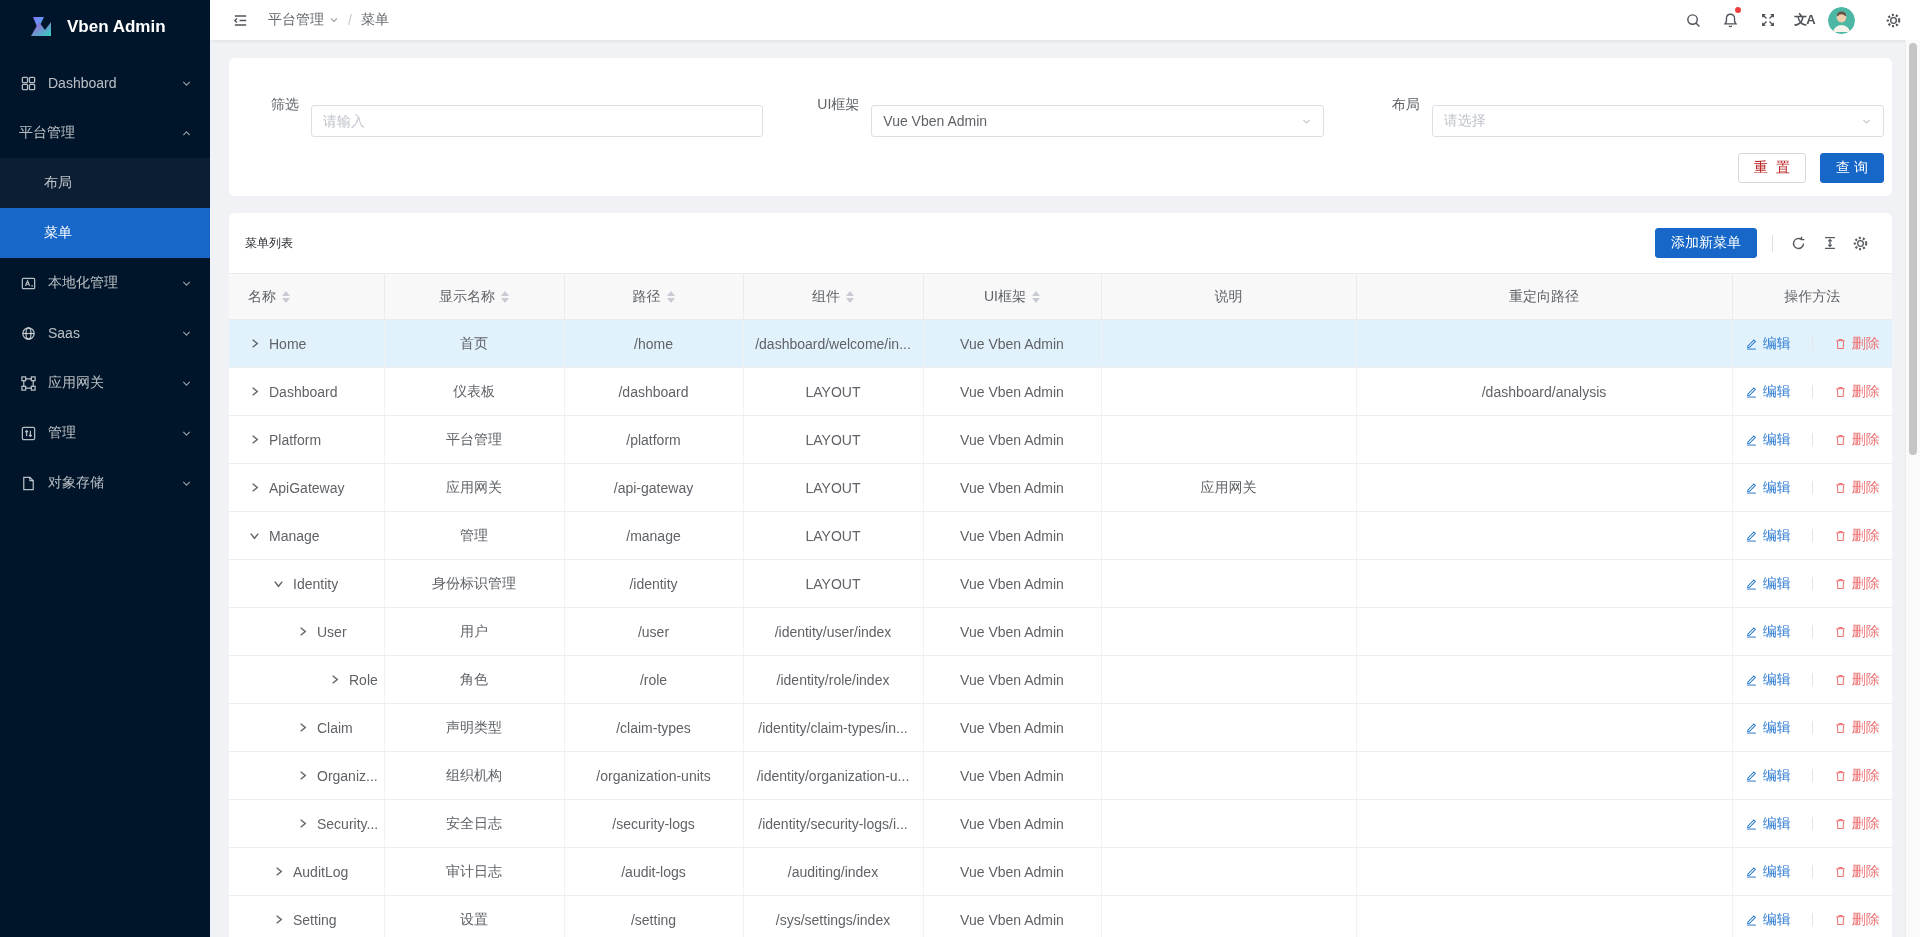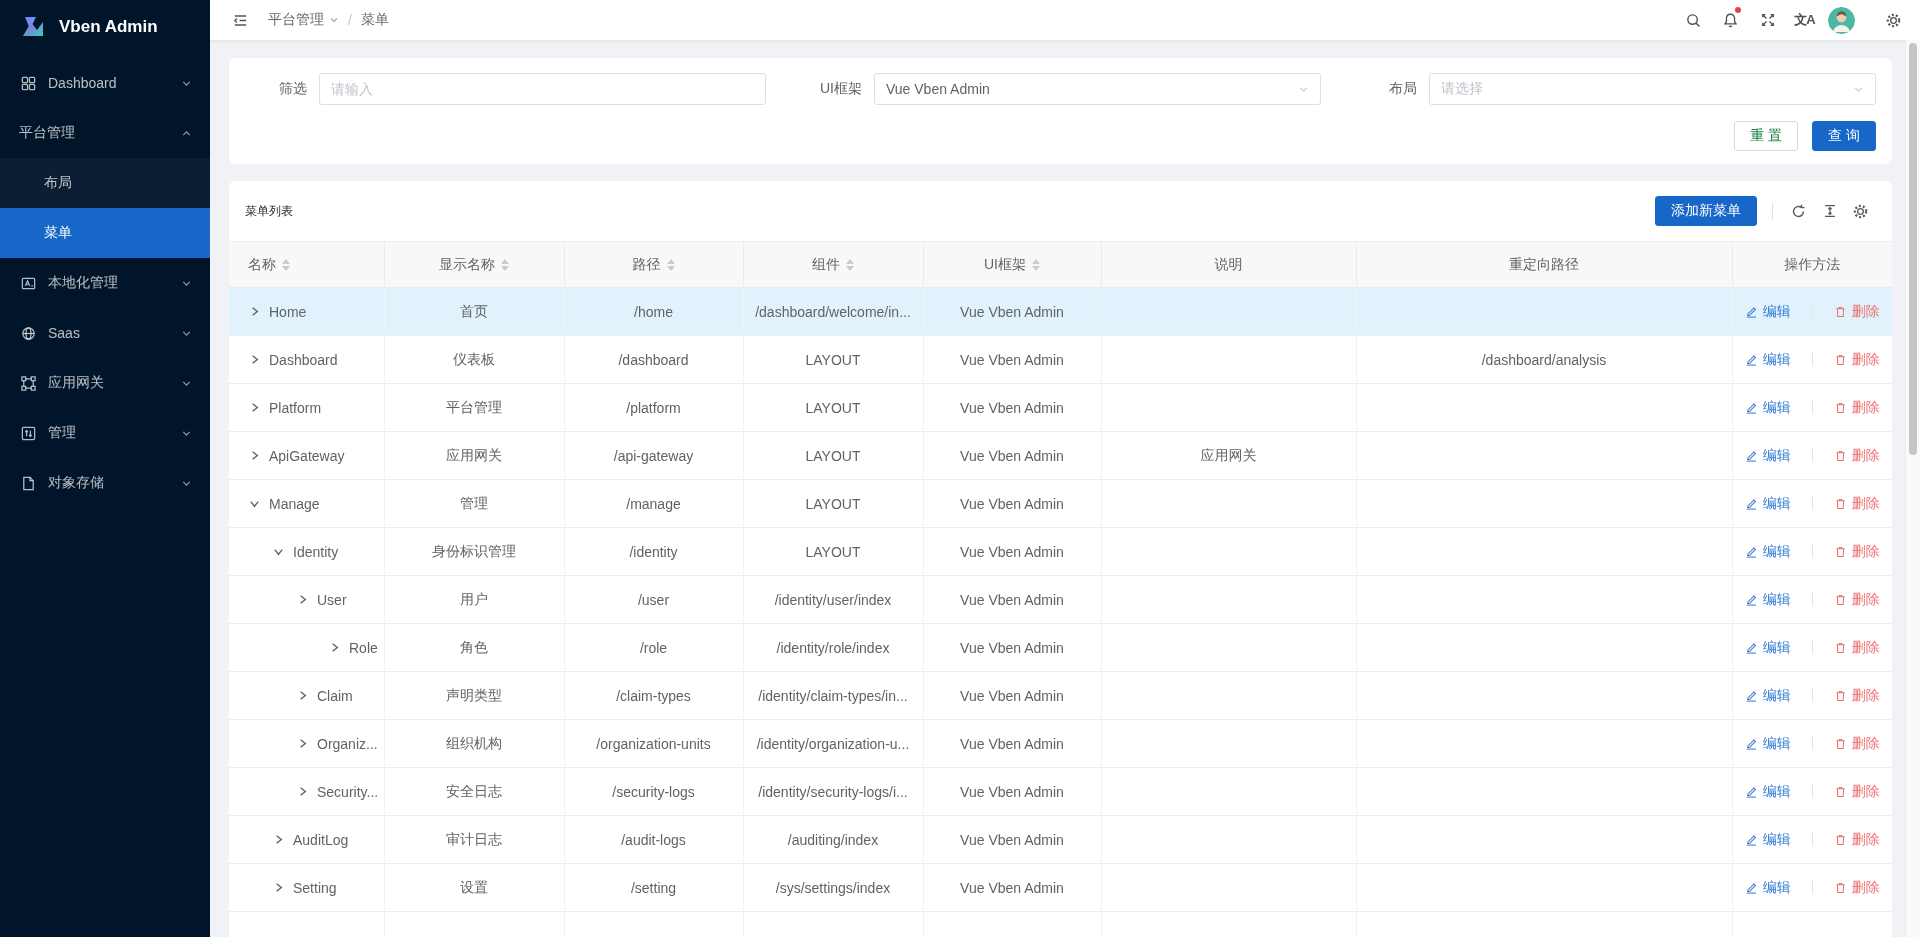--- a/index.html
+++ b/index.html
@@ -7,21 +7,21 @@
     --row-highlight:#e2f2fc; --edit-link:#2f7cd1; --danger:#ee6f6f;
     --notification-dot:#f03e3e; --avatar-bg:#4cb7a5;
   }
   *{margin:0;padding:0;box-sizing:border-box;}
   html,body{width:1920px;height:937px;overflow:hidden;}
   body{position:relative;background:#f0f2f5;font-family:"Liberation Sans","DejaVu Sans",sans-serif;font-size:14px;color:#5f6368;}
   svg{display:block;}
 
   
   .sidebar{position:absolute;left:0;top:0;width:210px;height:100%;background:var(--sidebar-bg);color:rgba(255,255,255,.72);z-index:20;}
-  .logo-row{height:54px;display:flex;align-items:center;padding-left:19px;gap:10px;cursor:pointer;}
+  .logo-row{height:54px;display:flex;align-items:center;padding-left:19px;gap:10px;cursor:pointer;margin-left:8px;}
   .logo-text{font-size:17px;font-weight:bold;color:#fff;white-space:nowrap;}
   .nav{padding-top:4px;}
   .nav-item{height:50px;display:flex;align-items:center;padding:0 18px 0 19px;font-size:14px;cursor:pointer;white-space:nowrap;}
   .nav-item .n-icon{width:18px;height:18px;margin-right:11px;display:inline-flex;align-items:center;justify-content:center;flex:none;}
   .nav-item .n-chev{margin-left:auto;opacity:.8;display:inline-flex;}
   .nav-sub{background:var(--submenu-bg);}
   .nav-sub .nav-item{padding-left:44px;}
   .nav-item.active{background:var(--primary);color:#fff;}
 
   
@@ -35,32 +35,32 @@
   .h-dot{position:absolute;top:7px;right:8px;width:6px;height:6px;border-radius:50%;background:var(--notification-dot);}
   .translate-txt{font-size:13px;font-weight:600;letter-spacing:-1px;}
   .avatar{width:27px;height:27px;border-radius:50%;overflow:hidden;display:block;}
   .h-gear{margin-left:15px;}
 
   
   .content{position:absolute;left:210px;top:40px;right:0;bottom:0;background:#f0f2f5;padding:18px 28px 0 19px;overflow:hidden;}
   .card{background:#fff;border-radius:6px;}
 
   
-  .filter-card{padding:15px 16px 13px;}
+  .filter-card{padding:15px 8px 13px;}
   .filter-row{display:flex;align-items:center;gap:34px;}
   .f-field{flex:1;display:flex;align-items:center;min-width:0;}
   .f-label{min-width:62px;text-align:right;margin-right:12px;color:#5f6368;white-space:nowrap;}
-  .f-control{flex:1;height:32px;border:1px solid #dcdfe6;border-radius:3px;display:flex;align-items:center;padding:0 11px;background:#fff;color:#5f6368;min-width:0;}
+  .f-control{flex:1;height:32px;border:1px solid #dcdfe6;border-radius:3px;display:flex;align-items:center;padding:0 11px;background:#fff;color:#5f6368;min-width:0;margin-top:32px;}
   .f-control input{border:none;outline:none;width:100%;font:inherit;color:#5f6368;background:transparent;}
   .f-control input::placeholder{color:#bfc4cc;}
   .sel-placeholder{color:#bfc4cc;}
   .sel-chev{margin-left:auto;color:#c0c4cc;flex:none;}
   .filter-buttons{display:flex;justify-content:flex-end;gap:14px;margin-top:16px;}
   .btn{height:30px;padding:0 15px;border-radius:3px;font-size:14px;display:inline-flex;align-items:center;cursor:pointer;white-space:pre;}
-  .btn-default{background:#fff;border:1px solid #d9d9d9;color:#15803d;}
+  .btn-default{background:#fff;border:1px solid #d9d9d9;color:#b91c1c;font-family:Liberation Mono, monospace;}
   .btn-primary{background:var(--primary);border:1px solid var(--primary);color:#fff;}
 
   
   .table-card{margin-top:17px;height:800px;padding:0;}
   .tc-header{height:60px;display:flex;align-items:center;padding:0 16px;}
   .tc-title{font-size:12px;color:#25282e;}
   .tc-right{margin-left:auto;display:flex;align-items:center;}
   .add-btn{margin-right:15px;}
   .tc-div{width:1px;height:17px;background:#dcdfe6;margin-right:10px;}
   .tool-icon{width:31px;height:30px;display:flex;align-items:center;justify-content:center;color:#54585f;cursor:pointer;}

